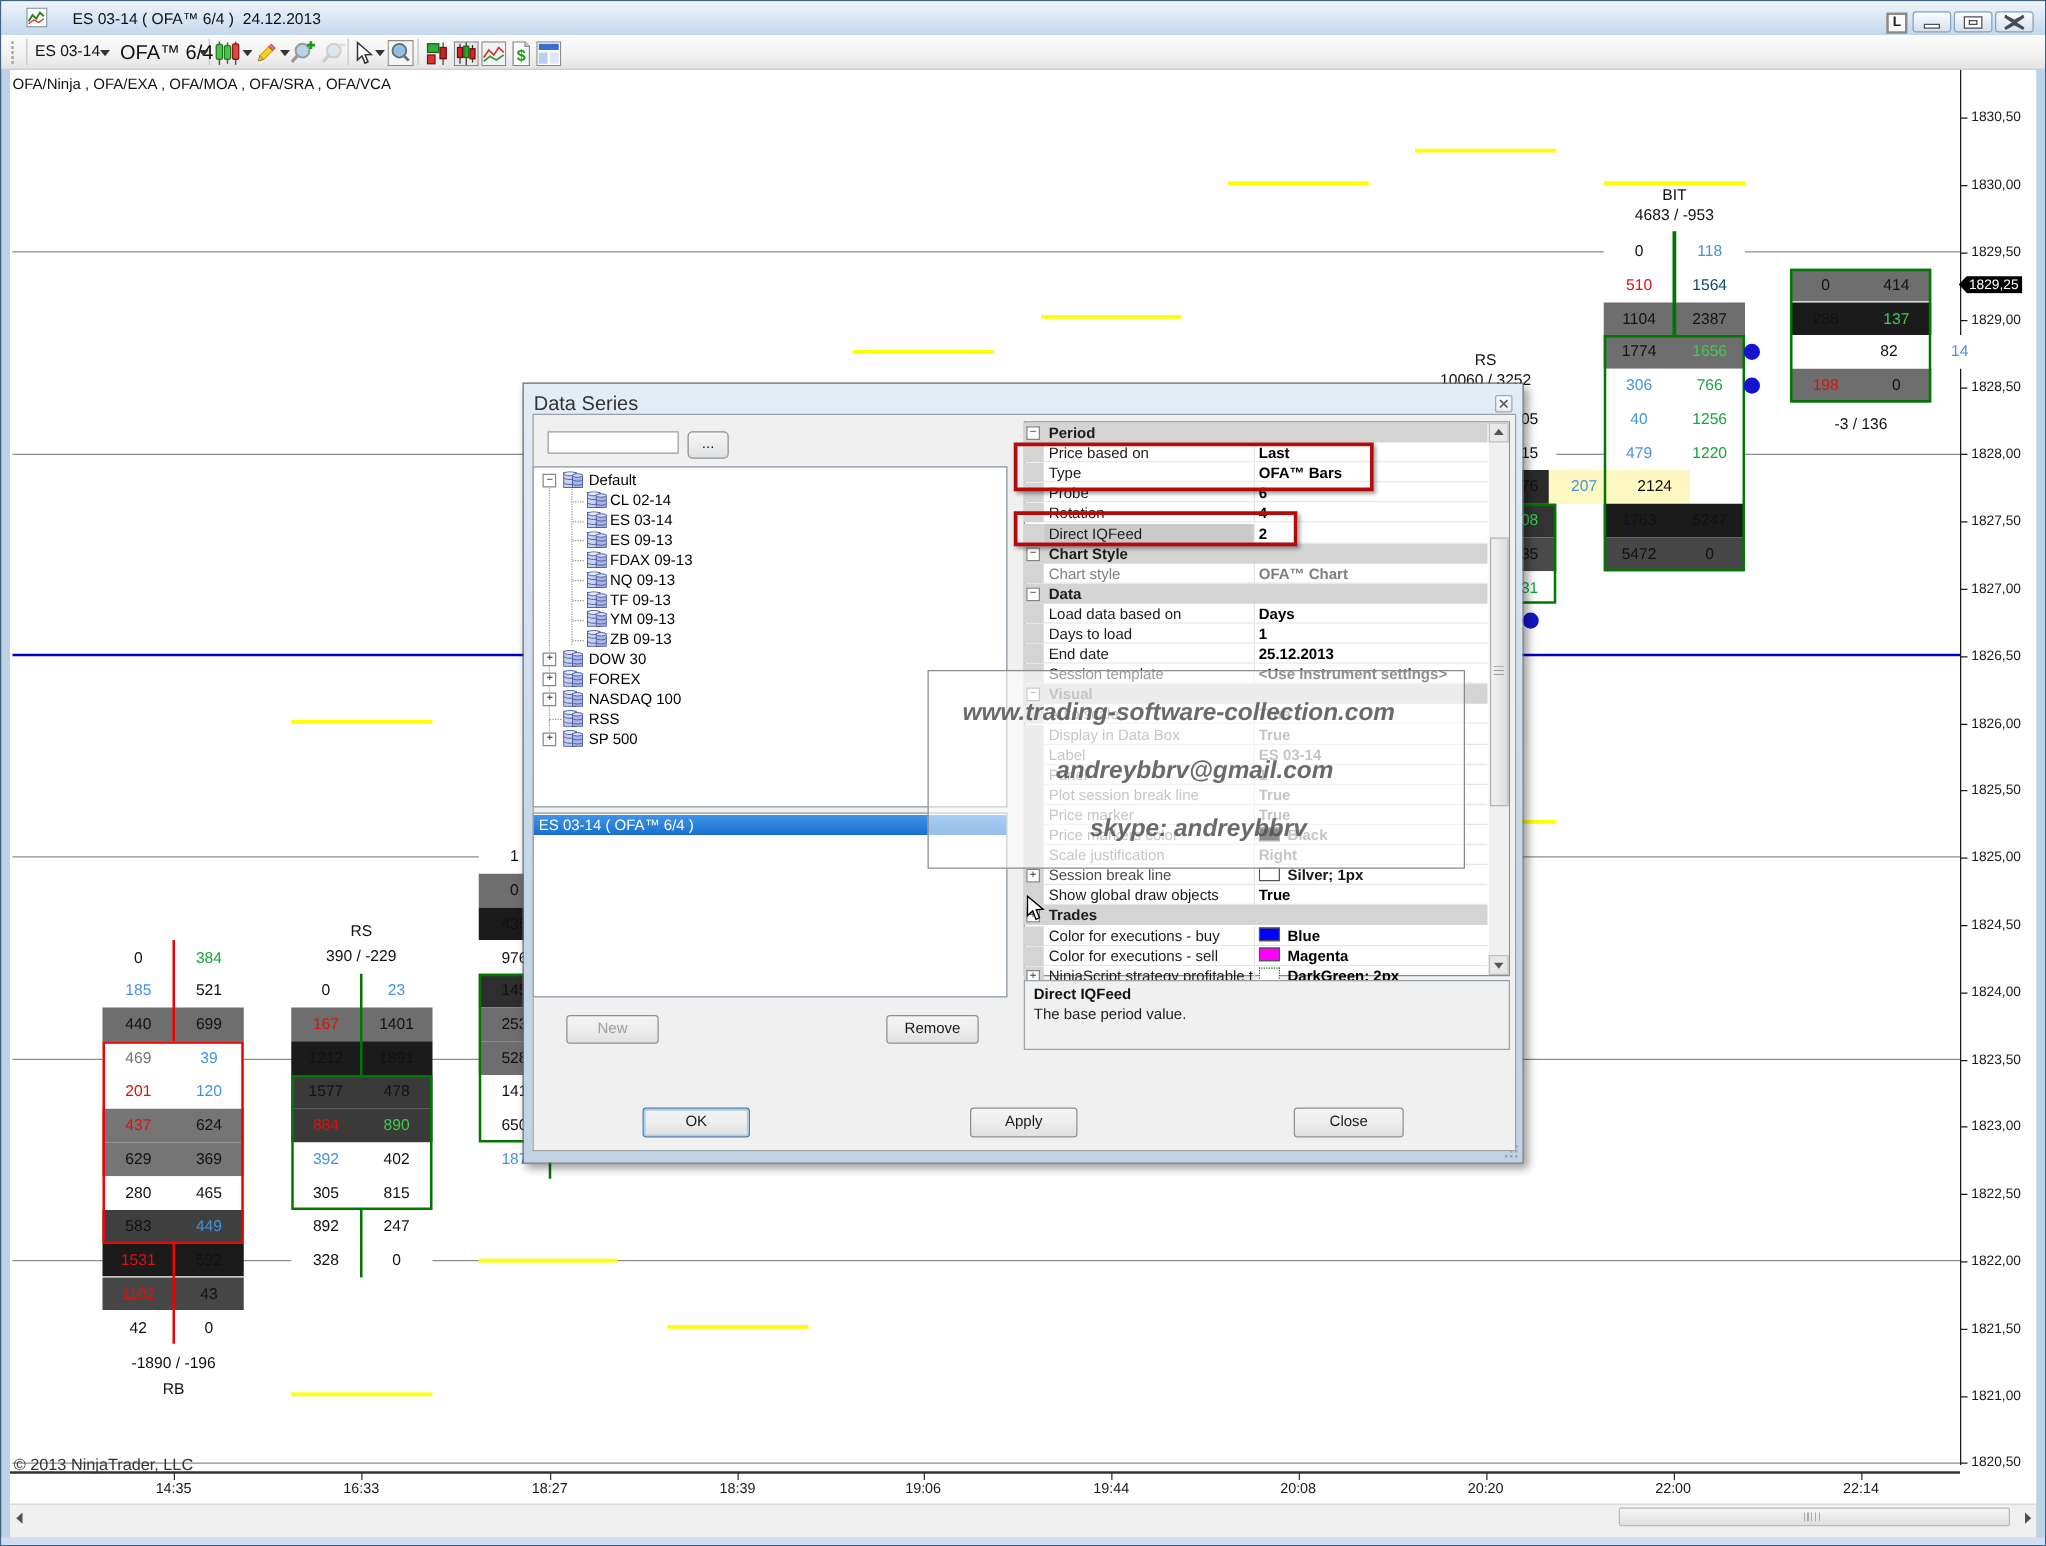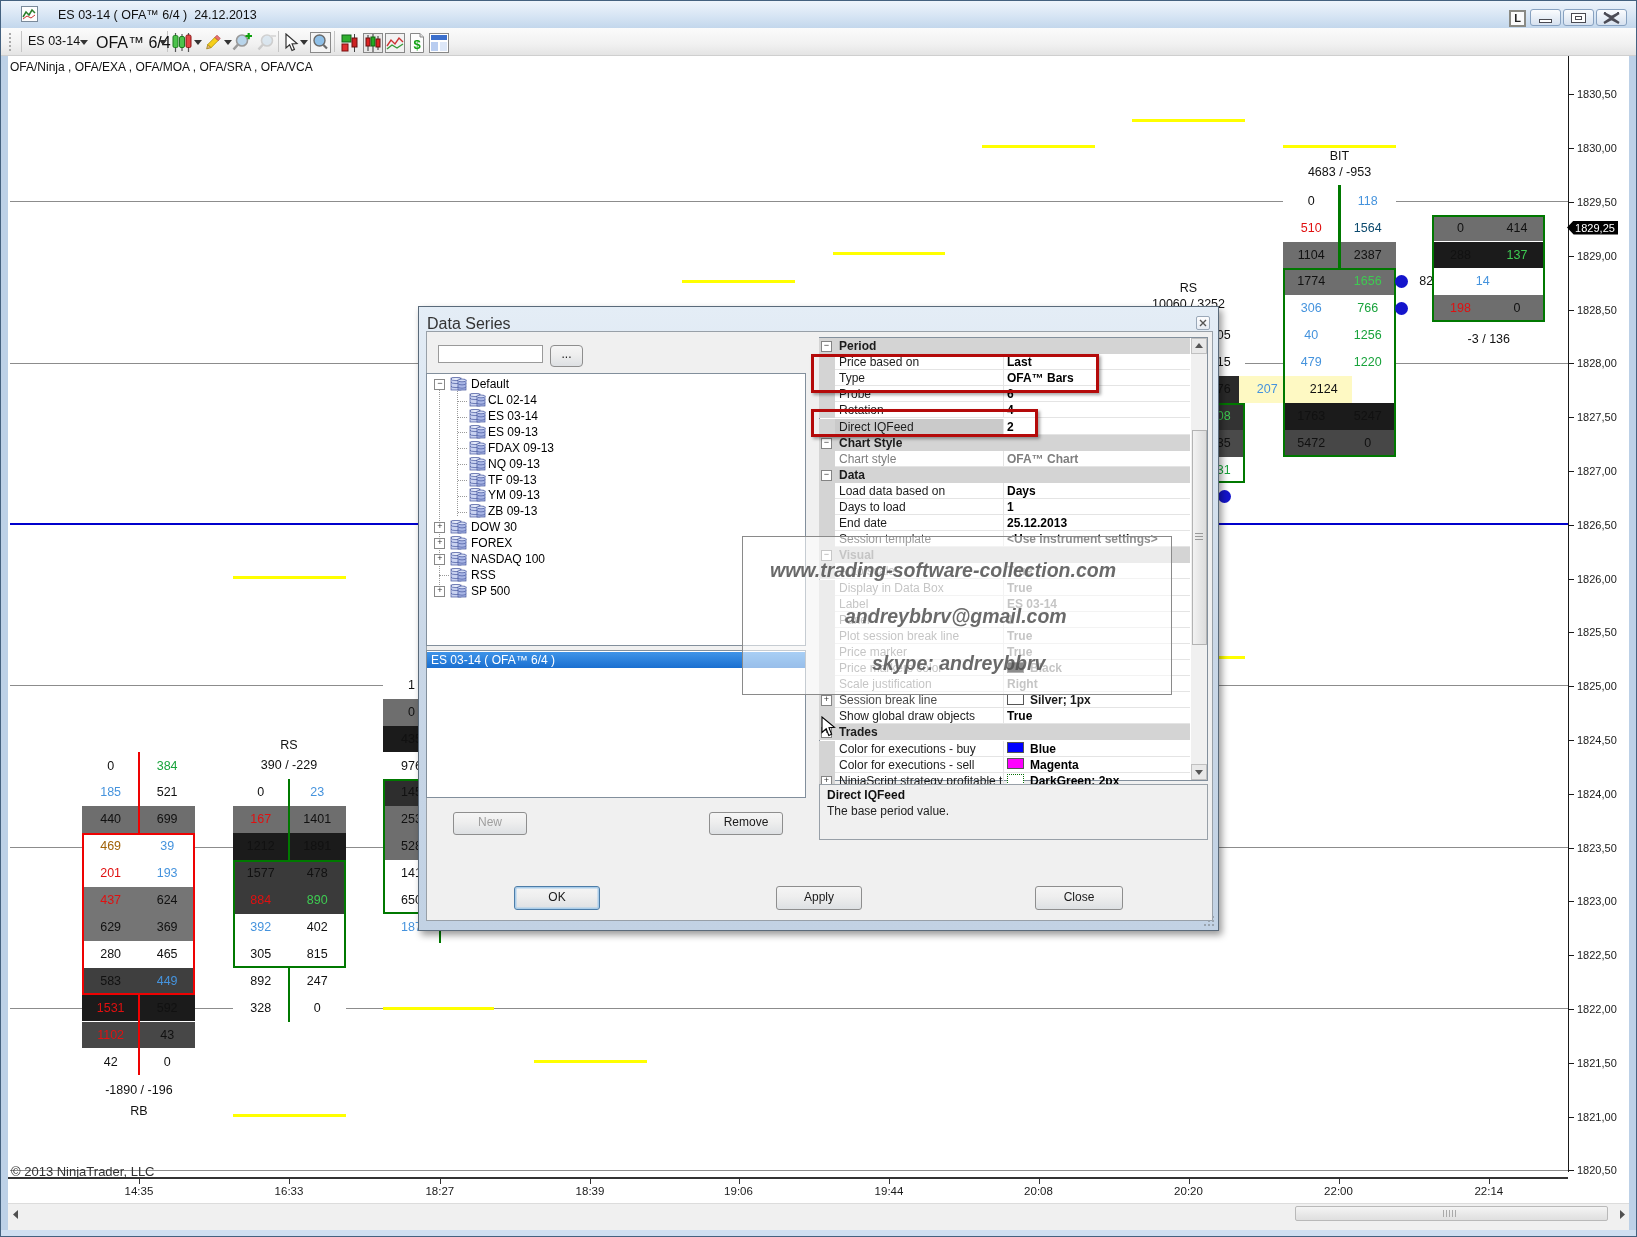--- a/index.html
+++ b/index.html
@@ -225,26 +225,26 @@
   </div>
 <div class="frow" style="left:82.4px;top:779.4px;background:#fff">
     <span style="color:#4593dd">185</span>
     <span style="color:#111">521</span>
   </div>
 <div class="frow" style="left:82.4px;top:806.3px;background:#6e6e6e">
     <span style="color:#111">440</span>
     <span style="color:#111">699</span>
   </div>
 <div class="frow" style="left:82.4px;top:833.2px;background:#fff">
-    <span style="color:#a16207">469</span>
+    <span style="color:#737373">469</span>
     <span style="color:#4593dd">39</span>
   </div>
 <div class="frow" style="left:82.4px;top:860.1px;background:#fff">
     <span style="color:#e01010">201</span>
-    <span style="color:#4593dd">193</span>
+    <span style="color:#4593dd">120</span>
   </div>
 <div class="frow" style="left:82.4px;top:887.0px;background:#757575">
     <span style="color:#e01010">437</span>
     <span style="color:#111">624</span>
   </div>
 <div class="frow" style="left:82.4px;top:913.9px;background:#757575">
     <span style="color:#111">629</span>
     <span style="color:#111">369</span>
   </div>
 <div class="frow" style="left:82.4px;top:940.8px;background:#fff">
@@ -408,21 +408,21 @@
     <span style="color:#111">0</span>
   </div>
 <div class="frow" style="left:1432.3px;top:214.6px;background:#6e6e6e">
     <span style="color:#111">0</span>
     <span style="color:#111">414</span>
   </div>
 <div class="frow" style="left:1432.3px;top:241.5px;background:#1b1b1b">
     <span style="color:#111">288</span>
     <span style="color:#3ecb52">137</span>
   </div>
-<div class="frow" style="left:1398px;top:268.4px;background:#fff">
+<div class="frow" style="left:1483px;top:268.4px;background:#fff">
     <span style="color:#111">82</span>
     <span style="color:#4593dd">14</span>
   </div>
 <div class="frow" style="left:1432.3px;top:295.2px;background:#6e6e6e">
     <span style="color:#e01010">198</span>
     <span style="color:#111">0</span>
   </div>
 <div class="abs" style="left:82.4px;top:833.2px;width:113px;height:161.4px;border:2.5px solid #ee0202;box-sizing:border-box"></div>
 <div class="vln" style="left:137.7px;top:752.0px;height:81.2px;background:#ee0202"></div>
 <div class="vln" style="left:137.7px;top:994.6px;height:80.4px;background:#ee0202"></div>

